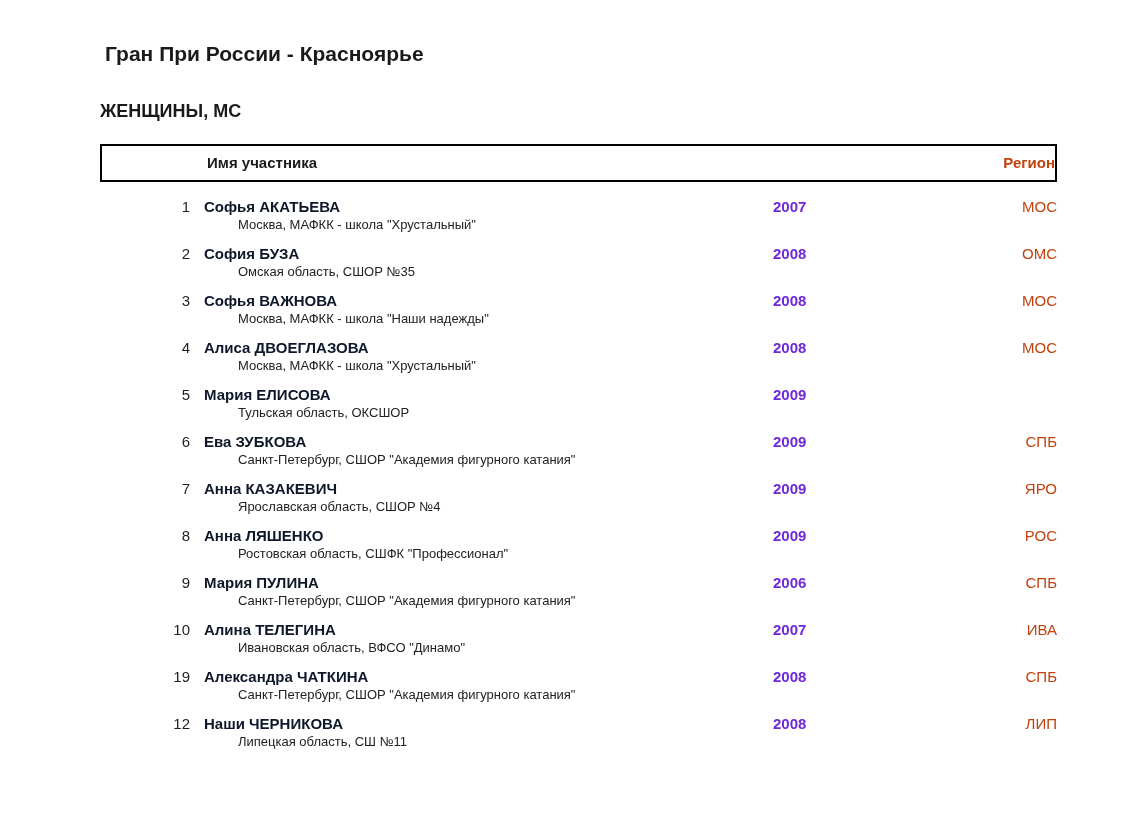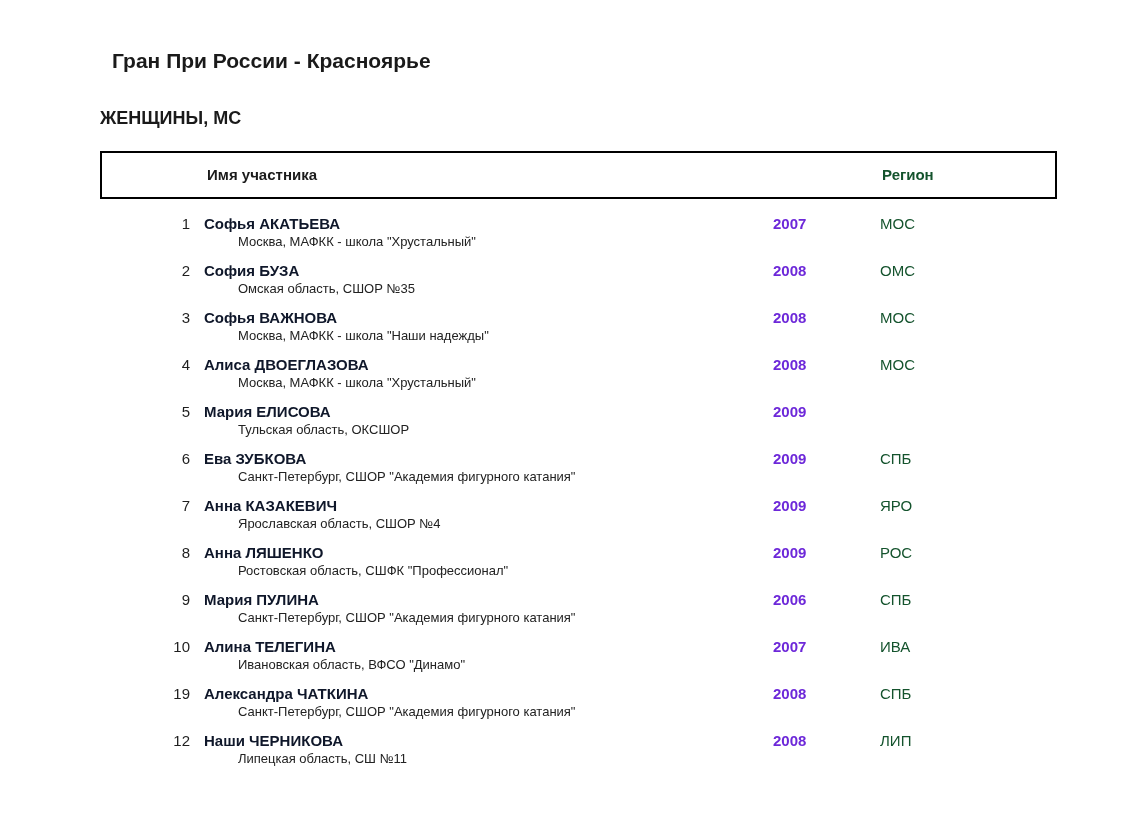--- a/index.html
+++ b/index.html
@@ -13,38 +13,38 @@
     overflow: hidden;
     font-family: "Liberation Sans", sans-serif;
     color: #1b1b1b;
     -webkit-font-smoothing: antialiased;
   }
   .page {
     padding: 37px 0 0 100px;
     width: 957px;
   }
   .doc-title {
-    margin: 12px;
+    margin: 5px;
     font-size: 21px;
     line-height: 24px;
     font-weight: bold;
     color: #1a1a1a;
   }
   .category-title {
     margin: 35px 0 7px 0;
     font-size: 18px;
     line-height: 21px;
     font-weight: bold;
     color: #1a1a1a;
   }
   .header-box {
     margin-top: 22px;
     box-sizing: border-box;
     width: 957px;
-    height: 48px;
+    height: 38px;
     border: 2px solid #000000;
     display: grid;
     grid-template-columns: 90px 583px 104px 1fr;
     align-items: center;
   }
   .header-label {
     font-size: 15px;
     font-weight: bold;
     line-height: 34px;
   }
@@ -81,21 +81,22 @@
   .col-year {
     font-size: 15px;
     line-height: 18px;
     font-weight: bold;
     color: #6d28d9;
   }
   .col-region {
     padding-left: 3px;
     font-size: 15px;
     line-height: 18px;
-    color: #14532d;
+    color: #c2410c;
+    text-align: right;
   }
 </style>
 </head>
 <body>
 
 <div class="page">
   <h1 class="doc-title">Гран При России - Красноярье</h1>
   <h2 class="category-title">ЖЕНЩИНЫ, МС</h2>
 
   <div class="header-box">

